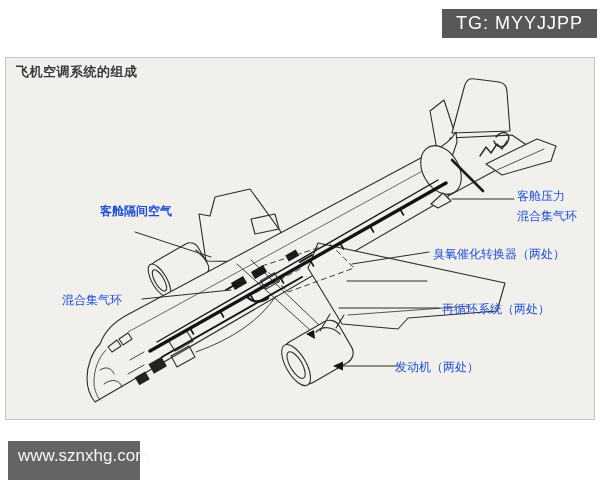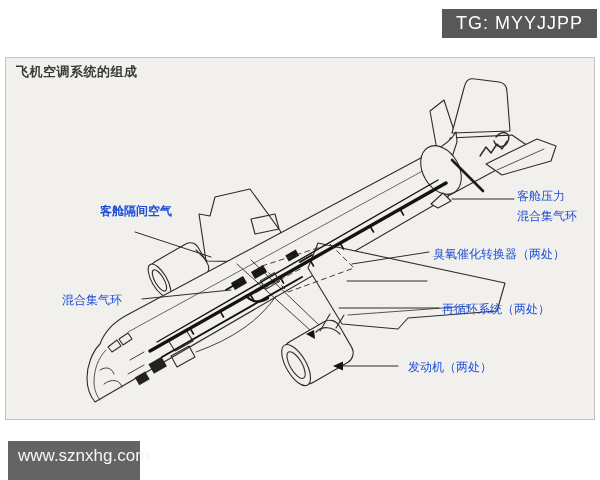--- a/index.html
+++ b/index.html
@@ -32,21 +32,21 @@
   .lbl{
     position:absolute;font-size:12px;color:#1d4ed8;line-height:19px;
     white-space:nowrap;
   }
   .lbl-cabin-air{left:100px;top:202px;font-weight:bold;}
   .lbl-mixing{left:62px;top:291px;}
   .lbl-pressure{left:517px;top:186px;line-height:20px;}
   .lbl-ozone{left:433px;top:245px;text-align:center;}
   .lbl-pack{left:431px;top:273px;}
   .lbl-recirc{left:442px;top:300px;}
-  .lbl-engine{left:408px;top:358px;}
+  .lbl-engine{left:395px;top:358px;}
 </style>
 </head>
 <body>
 
 <div class="page">
 
   <div class="badge">TG: MYYJJPP</div>
 
   <div class="diagram-box"></div>
 

